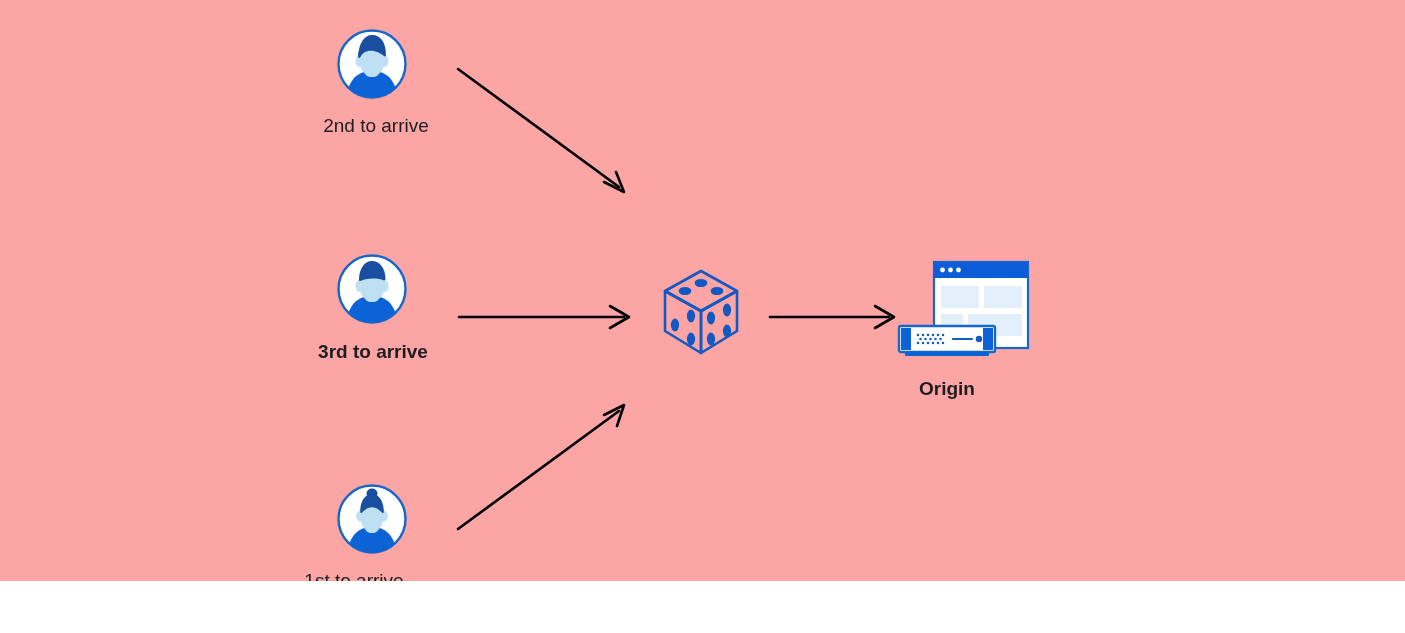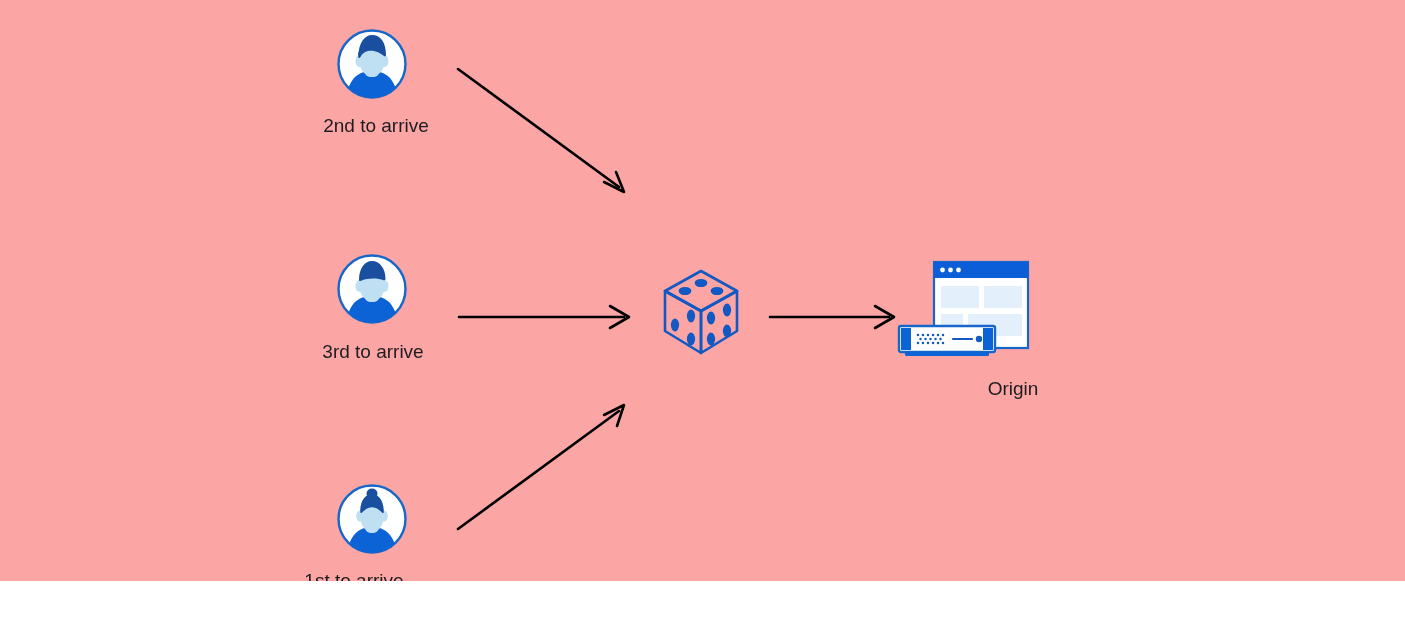--- a/index.html
+++ b/index.html
@@ -100,21 +100,21 @@
         <g clip-path="url(#clipB)">
           <path d="M36 43 c-16 0 -24 10 -26 29 h52 c-2 -19 -10 -29 -26 -29 z" fill="#0b63d6"></path>
           <rect x="29" y="35" width="14" height="14" rx="5" fill="#bfe0f2"></rect>
           <ellipse cx="23.5" cy="33" rx="4" ry="6" fill="#bfe0f2"></ellipse>
           <ellipse cx="48.5" cy="33" rx="4" ry="6" fill="#bfe0f2"></ellipse>
           <path d="M23 30 c0 -12 6 -19 13 -19 s13 7 13 19 c0 11 -5 18 -13 18 s-13 -7 -13 -18 z" fill="#bfe0f2"></path>
           <path d="M23 27 c0 -12 6 -19 13 -19 c7.5 0 13.5 7 13.5 18 c0 1.2 -1 1.6 -2 1.2 c-5 -2.2 -16 -2.6 -22.5 0.6 c-1 0.5 -2 0.3 -2 -0.8 z" fill="#1a4fa0"></path>
         </g>
       </svg>
     </div>
-    <div class="node-label" style="left:243px; top:340px;">3rd to arrive</div>
+    <div class="node-label" style="left:243px; top:340px;font-weight:bold;">3rd to arrive</div>
   </div>
 
   <div class="node">
     <div class="icon-wrap" style="left:336px; top:483px;">
       <svg width="72" height="72" viewBox="0 0 72 72">
         <circle cx="36" cy="36" r="33.5" fill="#ffffff" stroke="#1667c9" stroke-width="2.4"></circle>
         <clipPath id="clipC">
             <circle cx="36" cy="36" r="33.5"></circle>
           </clipPath>
         <g clip-path="url(#clipC)">
@@ -193,16 +193,16 @@
             <circle cx="32" cy="84" r="1.25"></circle>
               <circle cx="37" cy="84" r="1.25"></circle>
             <circle cx="42" cy="84" r="1.25"></circle>
               <circle cx="47" cy="84" r="1.25"></circle>
           </g>
           <line x1="57" y1="80" x2="76" y2="80" stroke="#1259c3" stroke-width="2.2" stroke-linecap="round"></line>
           <circle cx="83" cy="80" r="3.2" fill="#1259c3"></circle>
         </g>
       </svg>
     </div>
-    <div class="node-label" style="left:883px; top:377px;">Origin</div>
+    <div class="node-label" style="left:817px; top:377px;font-weight:bold;">Origin</div>
   </div>
 
 </div>
 
 </body></html>

